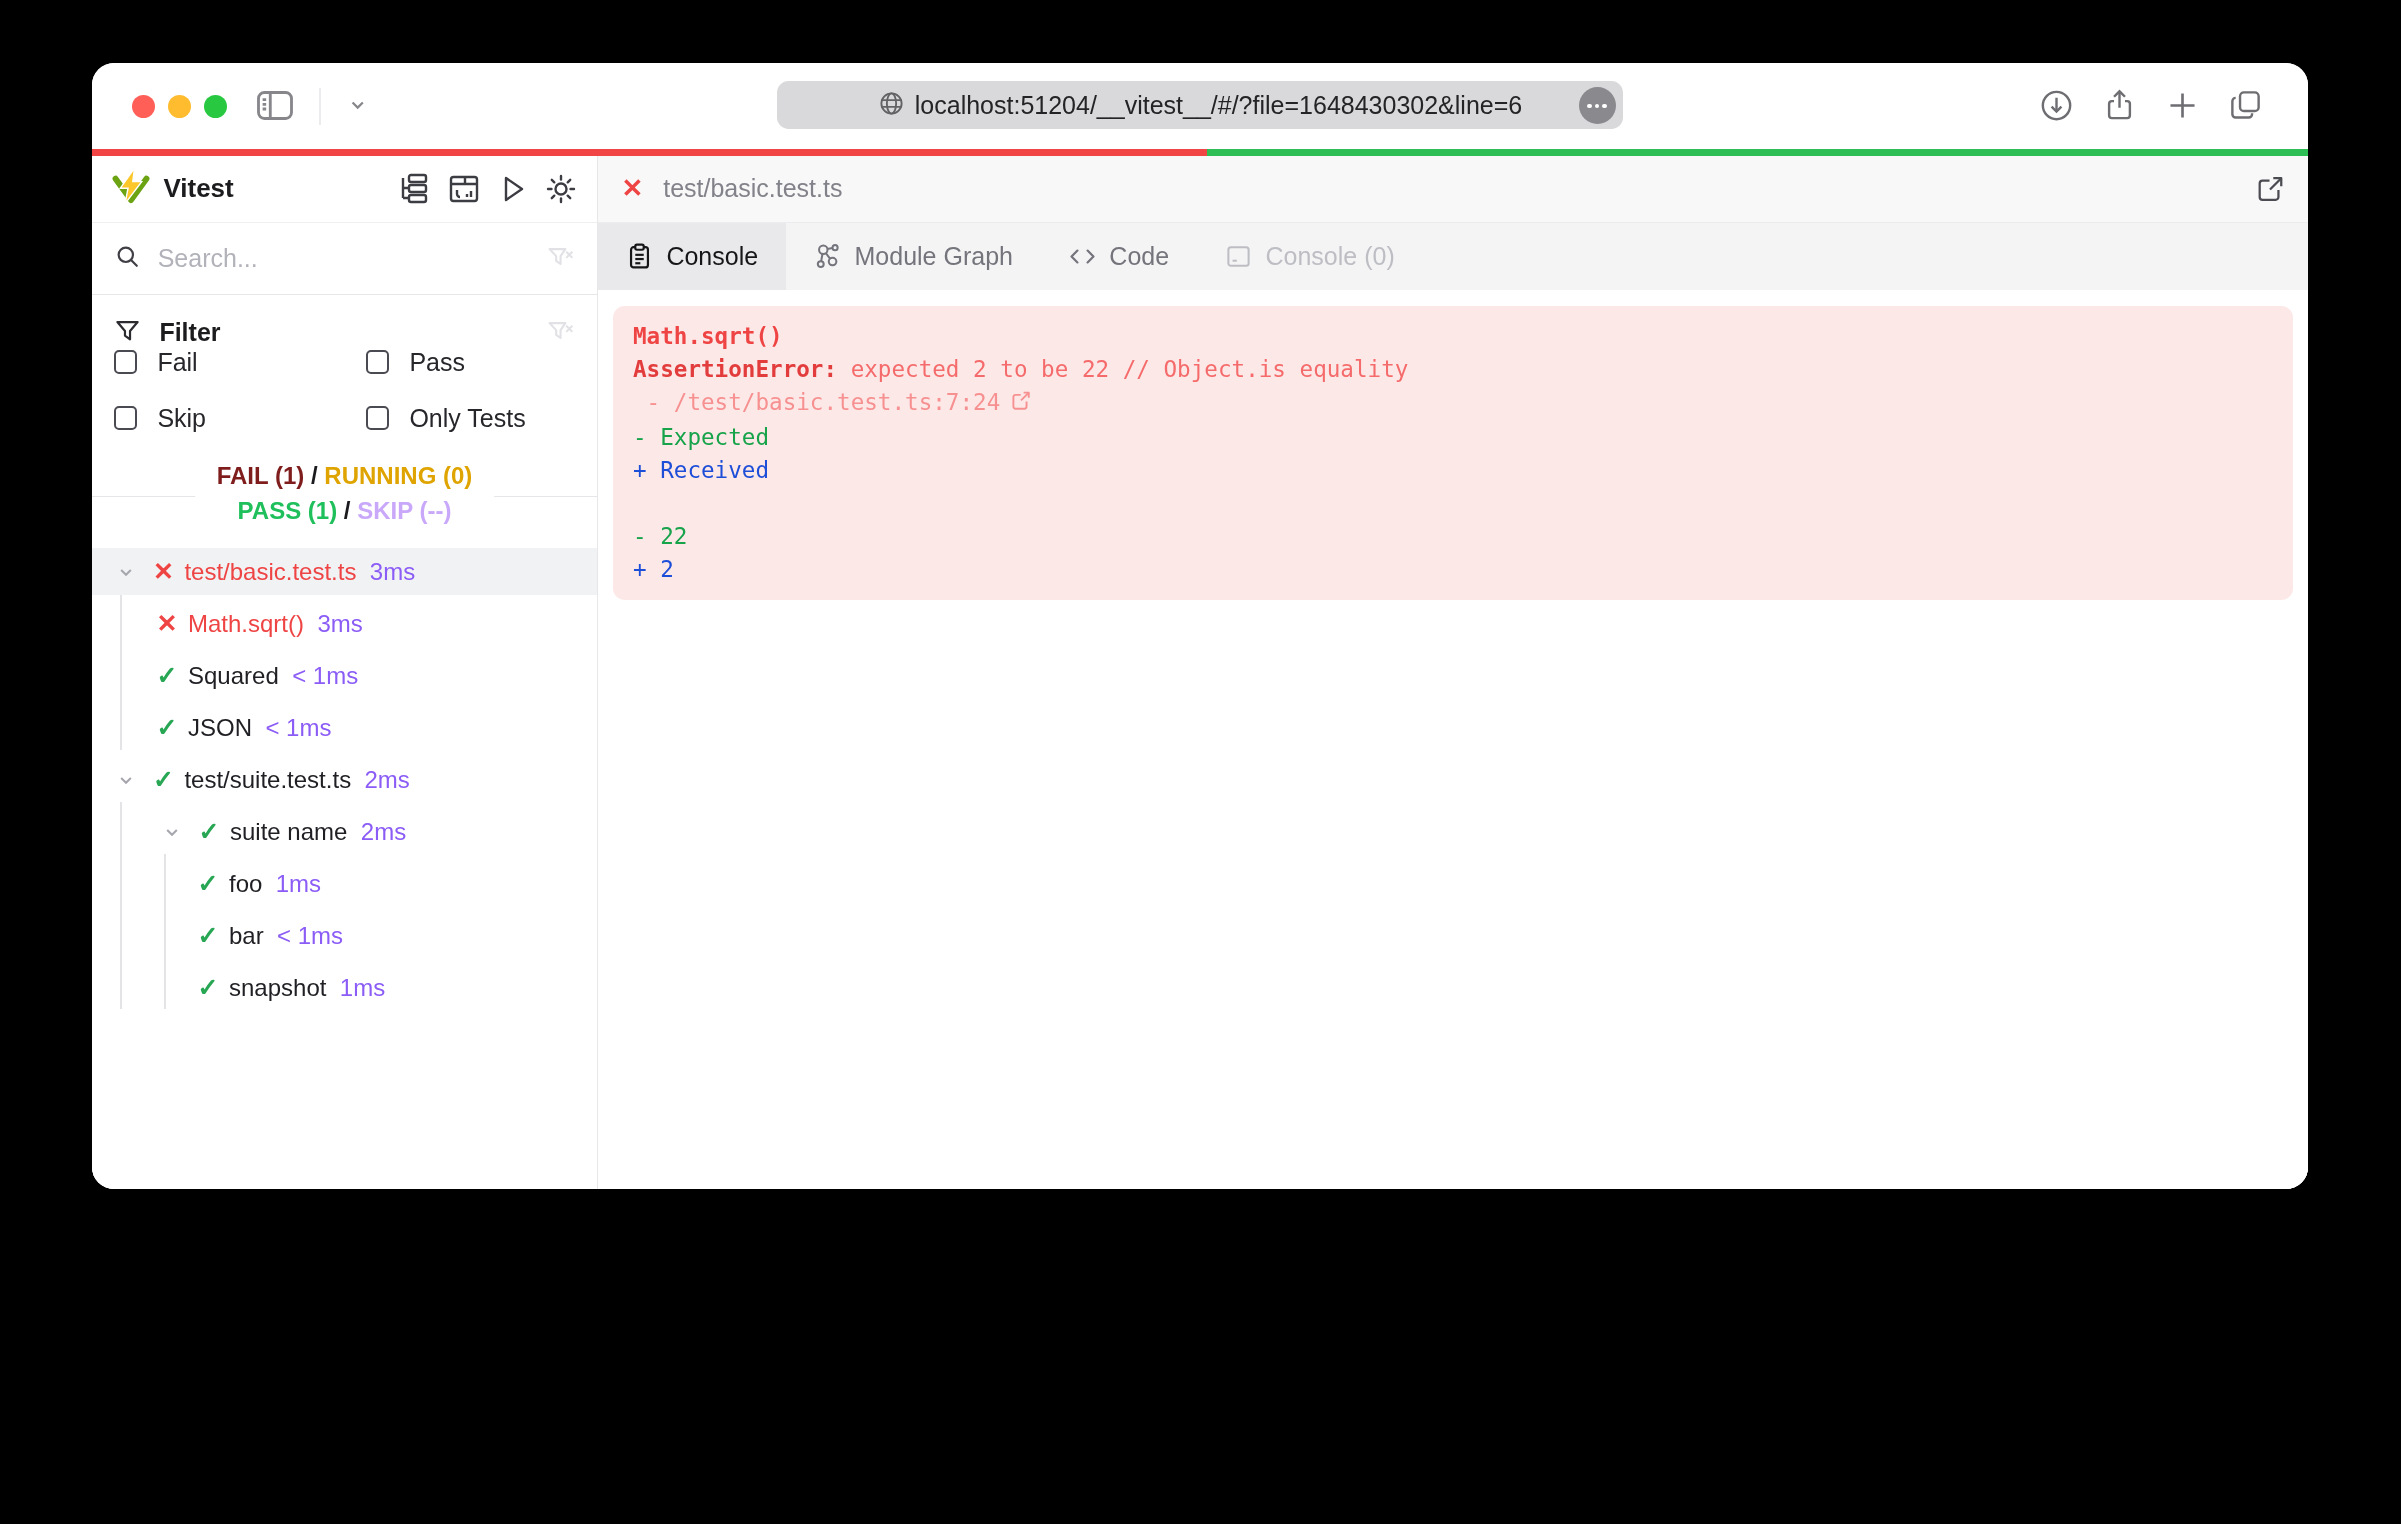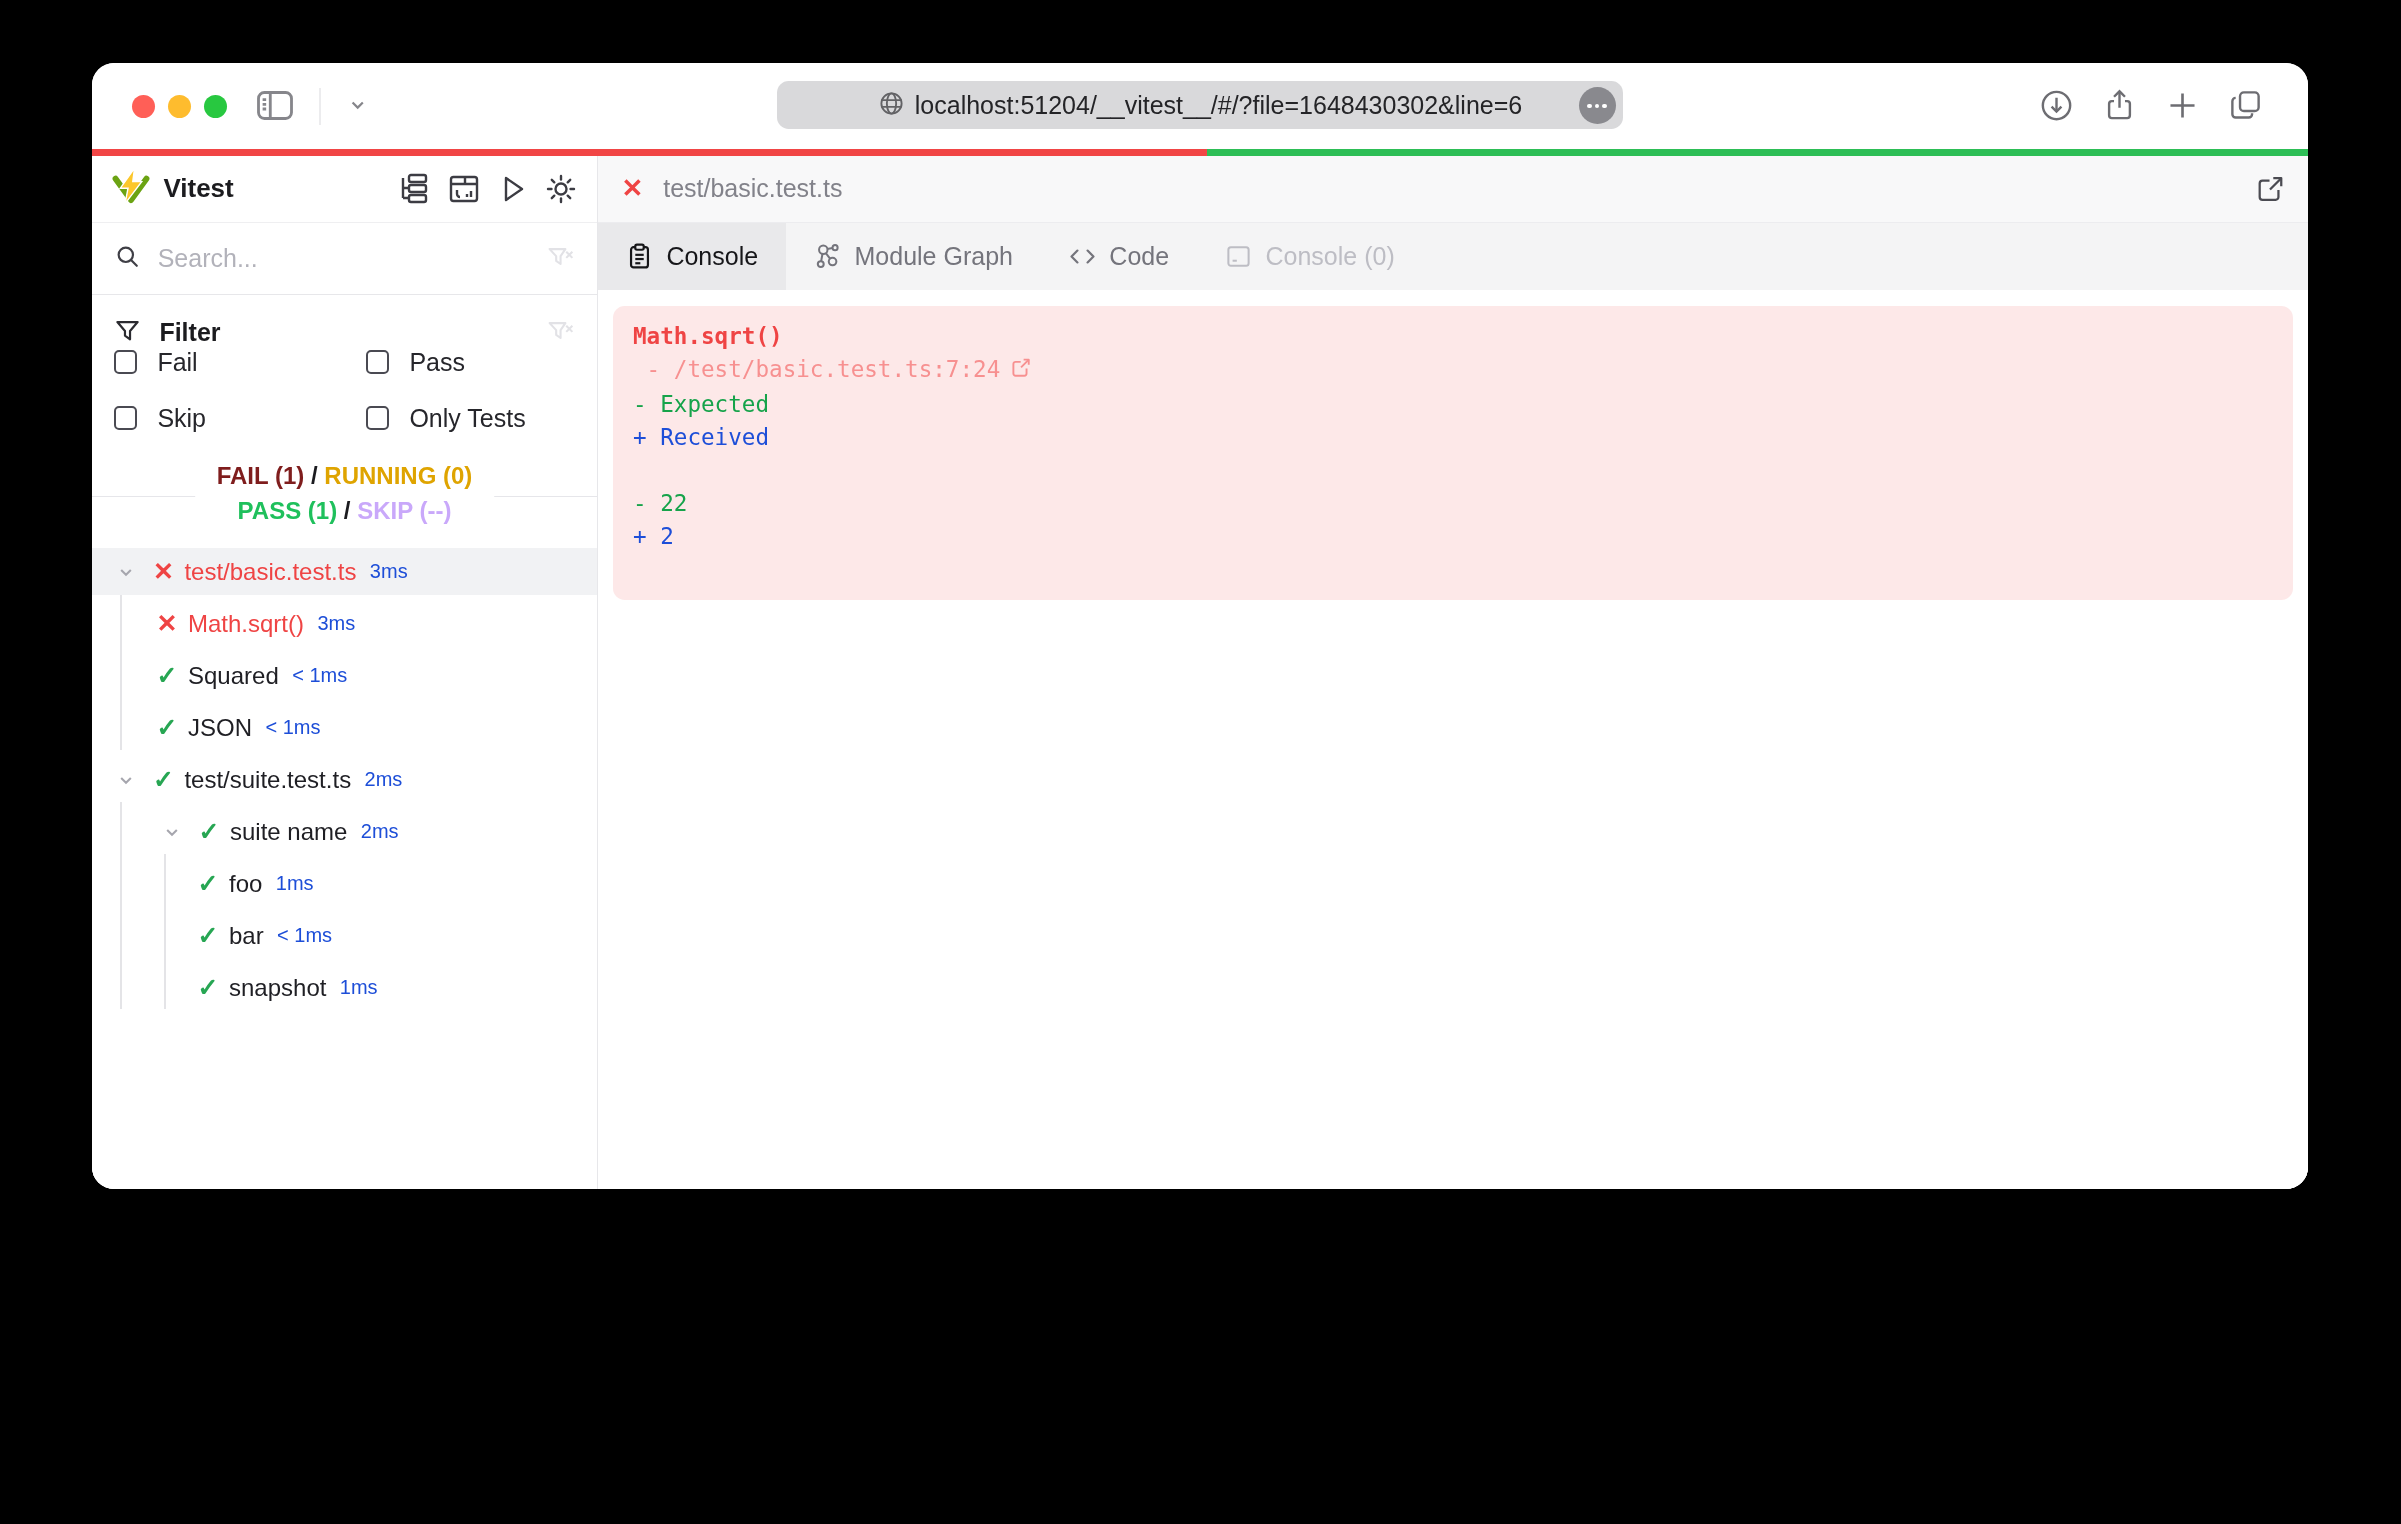--- a/index.html
+++ b/index.html
@@ -78,21 +78,21 @@
   .lvl-1     { padding-left:64px; }
   .lvl-suite { padding-left:69px; }
   .lvl-2     { padding-left:105px; }
   .tchev { width:22px; display:flex; align-items:center; justify-content:center; color:#a6a6ae; }
   .mr18 { margin-right:15px; }
   .tstat { width:22px; text-align:center; font-size:25px; font-weight:600; }
   .tstat.fail { color:#ef4444; }
   .tstat.pass { color:#27a653; }
   .tname { margin-left:10px; color:#1f1f24; white-space:nowrap; }
   .tname.fail { color:#ef4444; }
-  .tdur { margin-left:13.4px; font-size:20px; color:#1d4ed8; white-space:nowrap;text-align:center; }
+  .tdur { margin-left:13.4px; font-size:24px; color:#8b5cf6; white-space:nowrap;text-align:center; }
   .guide { position:absolute; width:1.7px; background:#e4e4e7; }
   .guide.a1 { left:28px; top:60px;  height:155px; }
   .guide.a2 { left:28px; top:267px; height:207px; }
   .guide.b  { left:72px; top:319px; height:155px; }
 
   
   .file-row { height:67px; background:#f8f8f9; border-bottom:1.7px solid #ececef;
               display:flex; align-items:center; padding:0 23.4px; gap:20px; }
   .file-close { color:#ef4444; font-size:26px; font-weight:600; cursor:pointer; }
   .file-label { font-size:25px; color:#82828a; }
@@ -449,20 +449,21 @@
                 <line x1="9" y1="21" x2="14" y2="21"></line>
               </svg>
             </span>
             <span>Console (0)</span>
           </div>
         </div>
 
         <div class="content">
           <div class="error-panel">
             <div class="rline r-title">Math.sqrt()</div>
+            <div class="rline"><span class="r-errname">AssertionError: </span><span class="r-errmsg">expected 2 to be 22 // Object.is equality</span></div>
             <div class="rline r-stack"><span> - /test/basic.test.ts:7:24</span><span class="ext-mini"><svg width="23.4" height="23.4" viewBox="0 0 32 32" fill="none" stroke="currentColor" stroke-width="2.6" stroke-linejoin="round">
                     <path d="M24 17 v7 a3 3 0 0 1 -3 3 H9 a3 3 0 0 1 -3 -3 V11 a3 3 0 0 1 3 -3 h7"></path>
                     <path d="M20 5 H27 V12"></path>
                     <path d="M27 5 L16.5 15.5"></path>
                   </svg></span></div>
             <div class="rline r-exp">- Expected</div>
             <div class="rline r-rec">+ Received</div>
             <div class="rline">&nbsp;</div>
             <div class="rline r-exp">- 22</div>
             <div class="rline r-rec">+ 2</div>

